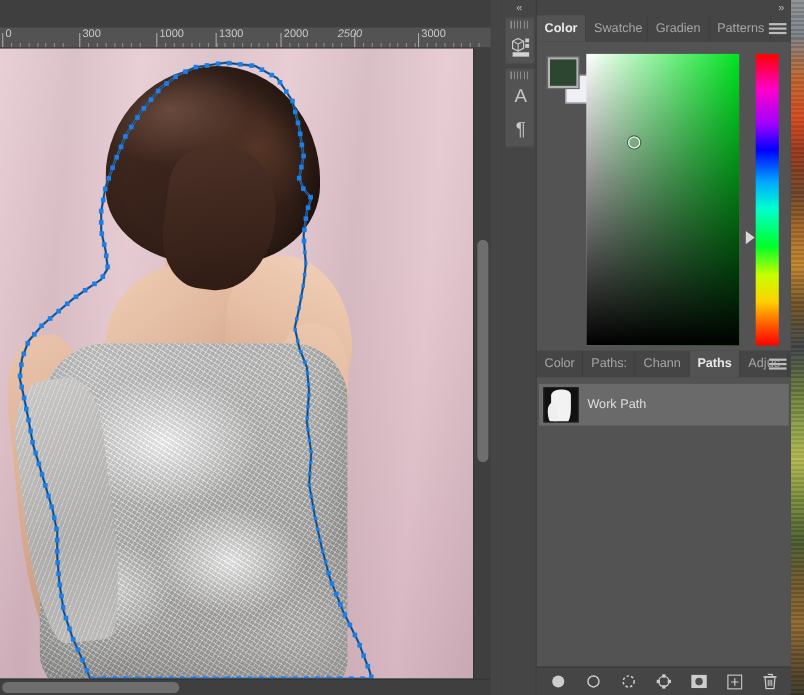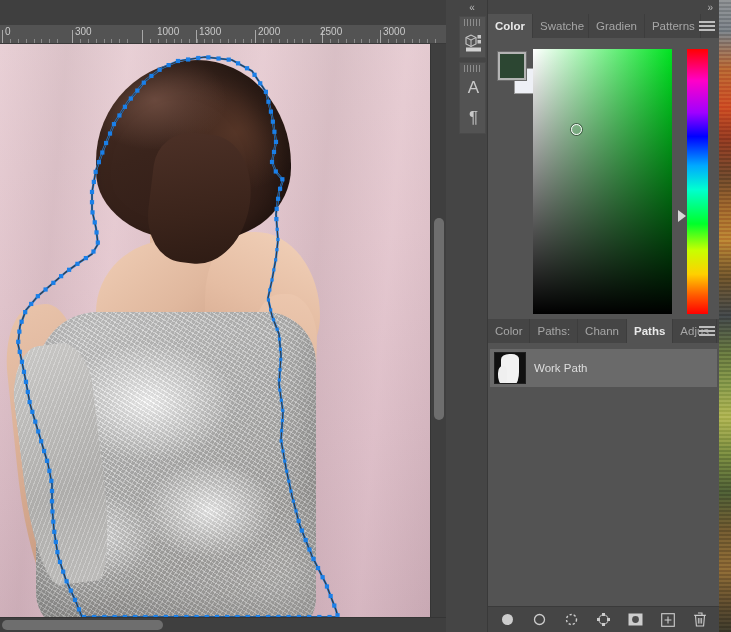--- a/index.html
+++ b/index.html
@@ -226,21 +226,21 @@
         <div class="rtick major" style="left: 72px;"></div>
         <div class="rlab" style="left: 75px;">300</div>
         <div class="rtick minor" style="left: 80px;"></div>
         <div class="rtick minor" style="left: 88px;"></div>
         <div class="rtick minor" style="left: 96px;"></div>
         <div class="rtick minor" style="left: 104px;"></div>
         <div class="rtick minor" style="left: 111px;"></div>
         <div class="rtick minor" style="left: 119px;"></div>
         <div class="rtick minor" style="left: 127px;"></div>
         <div class="rtick major" style="left: 142px;"></div>
-        <div class="rlab" style="left: 145px; margin-left: 12px;">1000</div>
+        <div class="rlab" style="left: 145px;">1000</div>
         <div class="rtick minor" style="left: 150px;"></div>
         <div class="rtick minor" style="left: 158px;"></div>
         <div class="rtick minor" style="left: 166px;"></div>
         <div class="rtick minor" style="left: 174px;"></div>
         <div class="rtick minor" style="left: 181px;"></div>
         <div class="rtick minor" style="left: 189px;"></div>
         <div class="rtick minor" style="left: 197px;"></div>
         <div class="rtick major" style="left: 196px;"></div>
         <div class="rlab" style="left: 199px;">1300</div>
         <div class="rtick minor" style="left: 204px;"></div>
@@ -253,21 +253,21 @@
         <div class="rtick major" style="left: 255px;"></div>
         <div class="rlab" style="left: 258px;">2000</div>
         <div class="rtick minor" style="left: 263px;"></div>
         <div class="rtick minor" style="left: 271px;"></div>
         <div class="rtick minor" style="left: 279px;"></div>
         <div class="rtick minor" style="left: 287px;"></div>
         <div class="rtick minor" style="left: 294px;"></div>
         <div class="rtick minor" style="left: 302px;"></div>
         <div class="rtick minor" style="left: 310px;"></div>
         <div class="rtick major" style="left: 322px;"></div>
-        <div class="rlab" style="left: 320px;">2500</div>
+        <div class="rlab" style="left: 307px; font-style: italic;">2500</div>
         <div class="rtick minor" style="left: 330px;"></div>
         <div class="rtick minor" style="left: 338px;"></div>
         <div class="rtick minor" style="left: 346px;"></div>
         <div class="rtick minor" style="left: 354px;"></div>
         <div class="rtick minor" style="left: 361px;"></div>
         <div class="rtick minor" style="left: 369px;"></div>
         <div class="rtick minor" style="left: 377px;"></div>
         <div class="rtick major" style="left: 380px;"></div>
         <div class="rlab" style="left: 383px; text-align: right;">3000</div>
         <div class="rtick minor" style="left: 388px;"></div>

